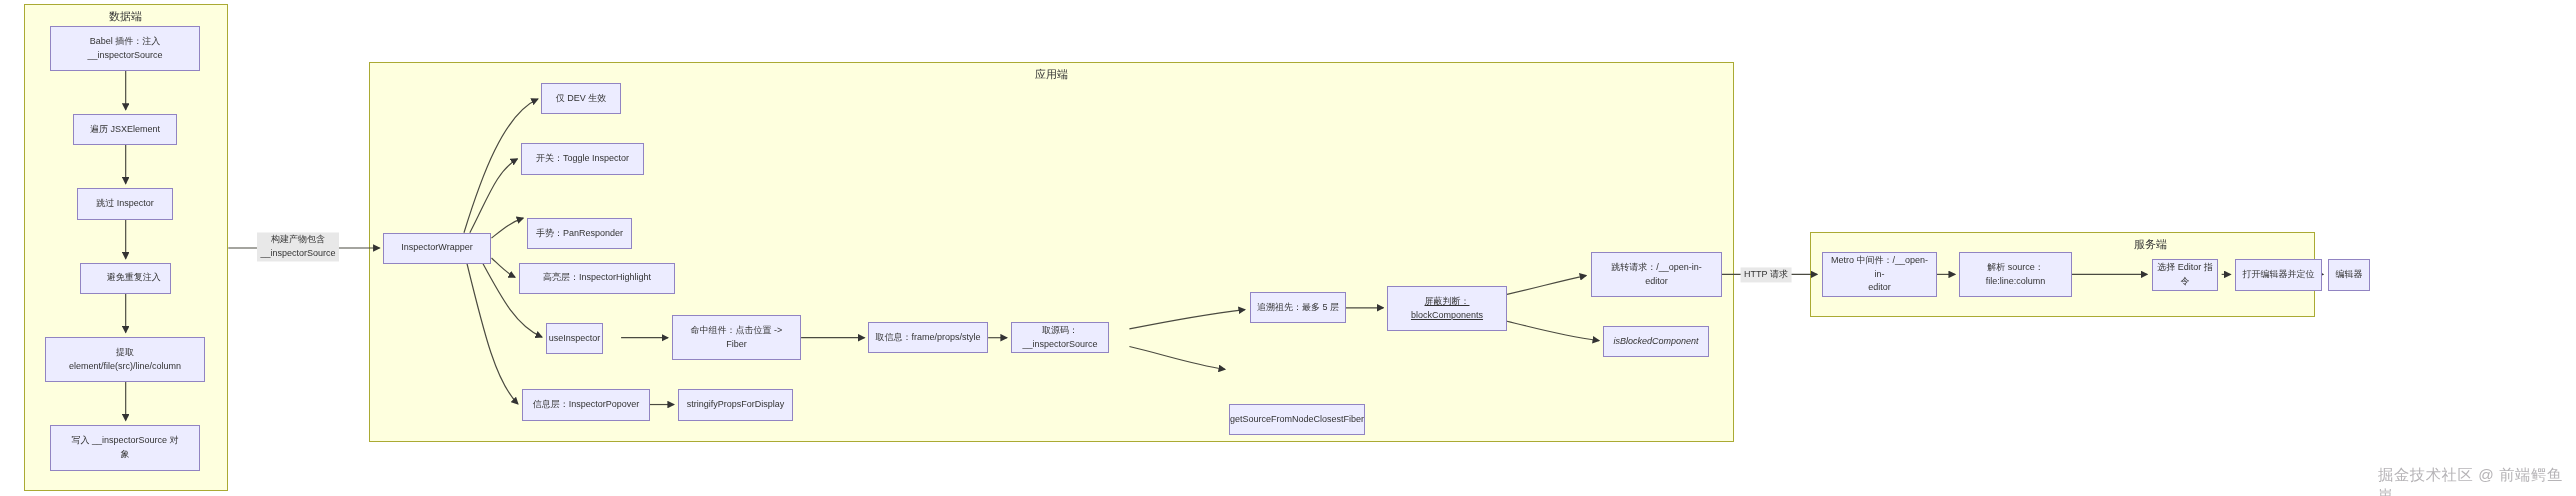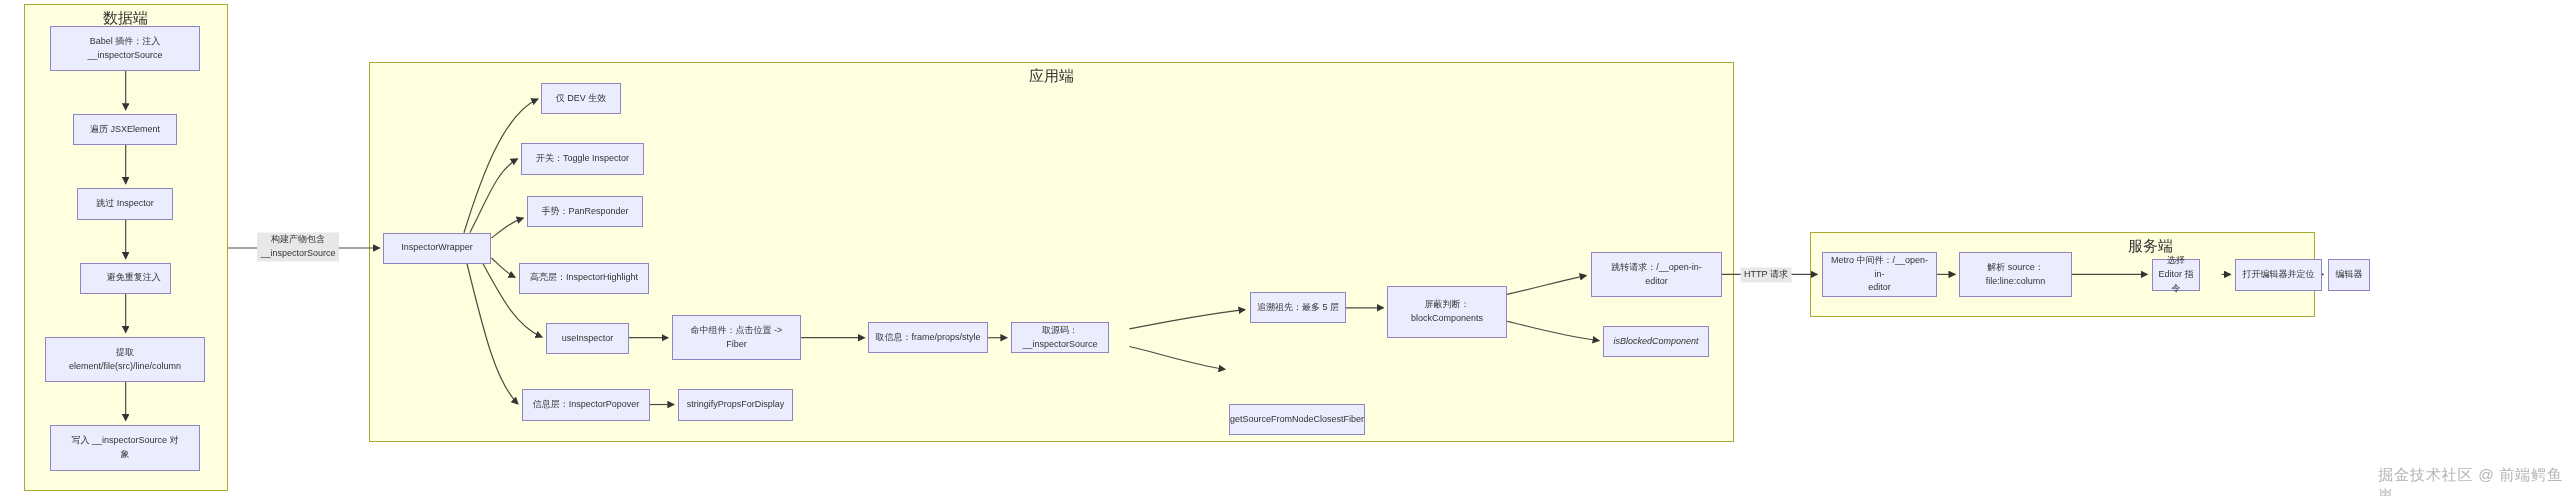--- a/index.html
+++ b/index.html
@@ -13,21 +13,21 @@
   }
   .edges{position:absolute;left:0;top:0;width:2576px;height:496px;pointer-events:none;}
   .edge{fill:none;stroke:var(--edge,#4a4a40);stroke-width:2;}
   .group{
     position:absolute;box-sizing:border-box;
     background:var(--group-fill,#ffffde);
     border:0.9px solid var(--group-border,#aaaa33);
   }
   .group-title{
     position:absolute;top:3.5px;left:0;width:100%;
-    text-align:center;font-size:15px;color:#333;
+    text-align:center;font-size:11px;color:#333;
   }
   .group-title.shift-right{left:88px;}
   .node{
     position:absolute;box-sizing:border-box;
     background:var(--node-fill,#ECECFF);
     border:0.9px solid var(--node-border,#9370DB);
     display:flex;align-items:center;justify-content:center;
     text-align:center;white-space:pre-line;
     font-size:9px;line-height:1.55;color:#333;
     padding:1.2px 3.5px;
@@ -107,42 +107,42 @@
   <div class="node" style="left:77px;top:188px;width:96px;height:32px;">跳过 Inspector</div>
   <div class="node" style="left:80px;top:263px;width:91px;height:30.5px;padding-left:20px;">避免重复注入</div>
   <div class="node" style="left:50px;top:425px;width:150px;height:46px;">写入 __inspectorSource 对
 象</div>
   <div class="node" style="left:45px;top:337px;width:160px;height:45px;">提取
 element/file(src)/line/column</div>
 
   <div class="node" style="left:383px;top:233px;width:108px;height:30.5px;">InspectorWrapper</div>
   <div class="node" style="left:541px;top:83px;width:80px;height:31px;">仅 DEV 生效</div>
   <div class="node" style="left:521px;top:143px;width:123px;height:32px;">开关：Toggle Inspector</div>
-  <div class="node" style="left:527px;top:196px;width:116px;height:31px;">手势：PanResponder</div>
-  <div class="node" style="left:519px;top:263px;width:130px;height:30.5px;">高亮层：InspectorHighlight</div>
-  <div class="node" style="left:546px;top:323px;width:83px;height:31px;">useInspector</div>
+  <div class="node" style="left:527px;top:218px;width:105px;height:31px;">手势：PanResponder</div>
+  <div class="node" style="left:519px;top:263px;width:156px;height:30.5px;">高亮层：InspectorHighlight</div>
+  <div class="node" style="left:546px;top:323px;width:57px;height:31px;">useInspector</div>
   <div class="node" style="left:522px;top:389px;width:128px;height:32px;">信息层：InspectorPopover</div>
   <div class="node" style="left:672px;top:315px;width:129px;height:45px;">命中组件：点击位置 -&gt;
 Fiber</div>
   <div class="node" style="left:678px;top:389px;width:115px;height:32px;">stringifyPropsForDisplay</div>
   <div class="node" style="left:868px;top:322px;width:120px;height:31px;">取信息：frame/props/style</div>
   <div class="node" style="left:1011px;top:322px;width:98px;height:31px;">取源码：__inspectorSource</div>
   <div class="node" style="left:1250px;top:292px;width:96px;height:31px;">追溯祖先：最多 5 层</div>
   <div class="node" style="left:1229px;top:356px;width:136px;height:31px;margin-top:48px;">getSourceFromNodeClosestFiber</div>
-  <div class="node" style="left:1387px;top:286px;width:120px;height:52px;">屏蔽判断：
+  <div class="node" style="left:1387px;top:286px;width:120px;height:45px;text-decoration:underline;">屏蔽判断：
 blockComponents</div>
   <div class="node" style="left:1591px;top:252px;width:131px;height:45px;">跳转请求：/__open-in-
 editor</div>
   <div class="node" style="left:1603px;top:326px;width:106px;height:31px;font-style:italic;">isBlockedComponent</div>
 
   <div class="node" style="left:1822px;top:252px;width:115px;height:45px;">Metro 中间件：/__open-in-
 editor</div>
   <div class="node" style="left:1959px;top:252px;width:113px;height:45px;">解析 source：
 file:line:column</div>
-  <div class="node" style="left:2152px;top:259px;width:48px;height:32px;">选择 Editor 指令</div>
+  <div class="node" style="left:2152px;top:259px;width:66px;height:32px;">选择 Editor 指令</div>
   <div class="node" style="left:2235px;top:259px;width:87px;height:32px;">打开编辑器并定位</div>
   <div class="node" style="left:2328px;top:259px;width:42px;height:32px;">编辑器</div>
 
   <div class="edge-label" style="left:298px;top:247px;">构建产物包含
 __inspectorSource</div>
   <div class="edge-label" style="left:1766px;top:275px;">HTTP 请求</div>
 
   <div class="watermark">掘金技术社区 @ 前端鳄鱼崽</div>
 
 </div>

